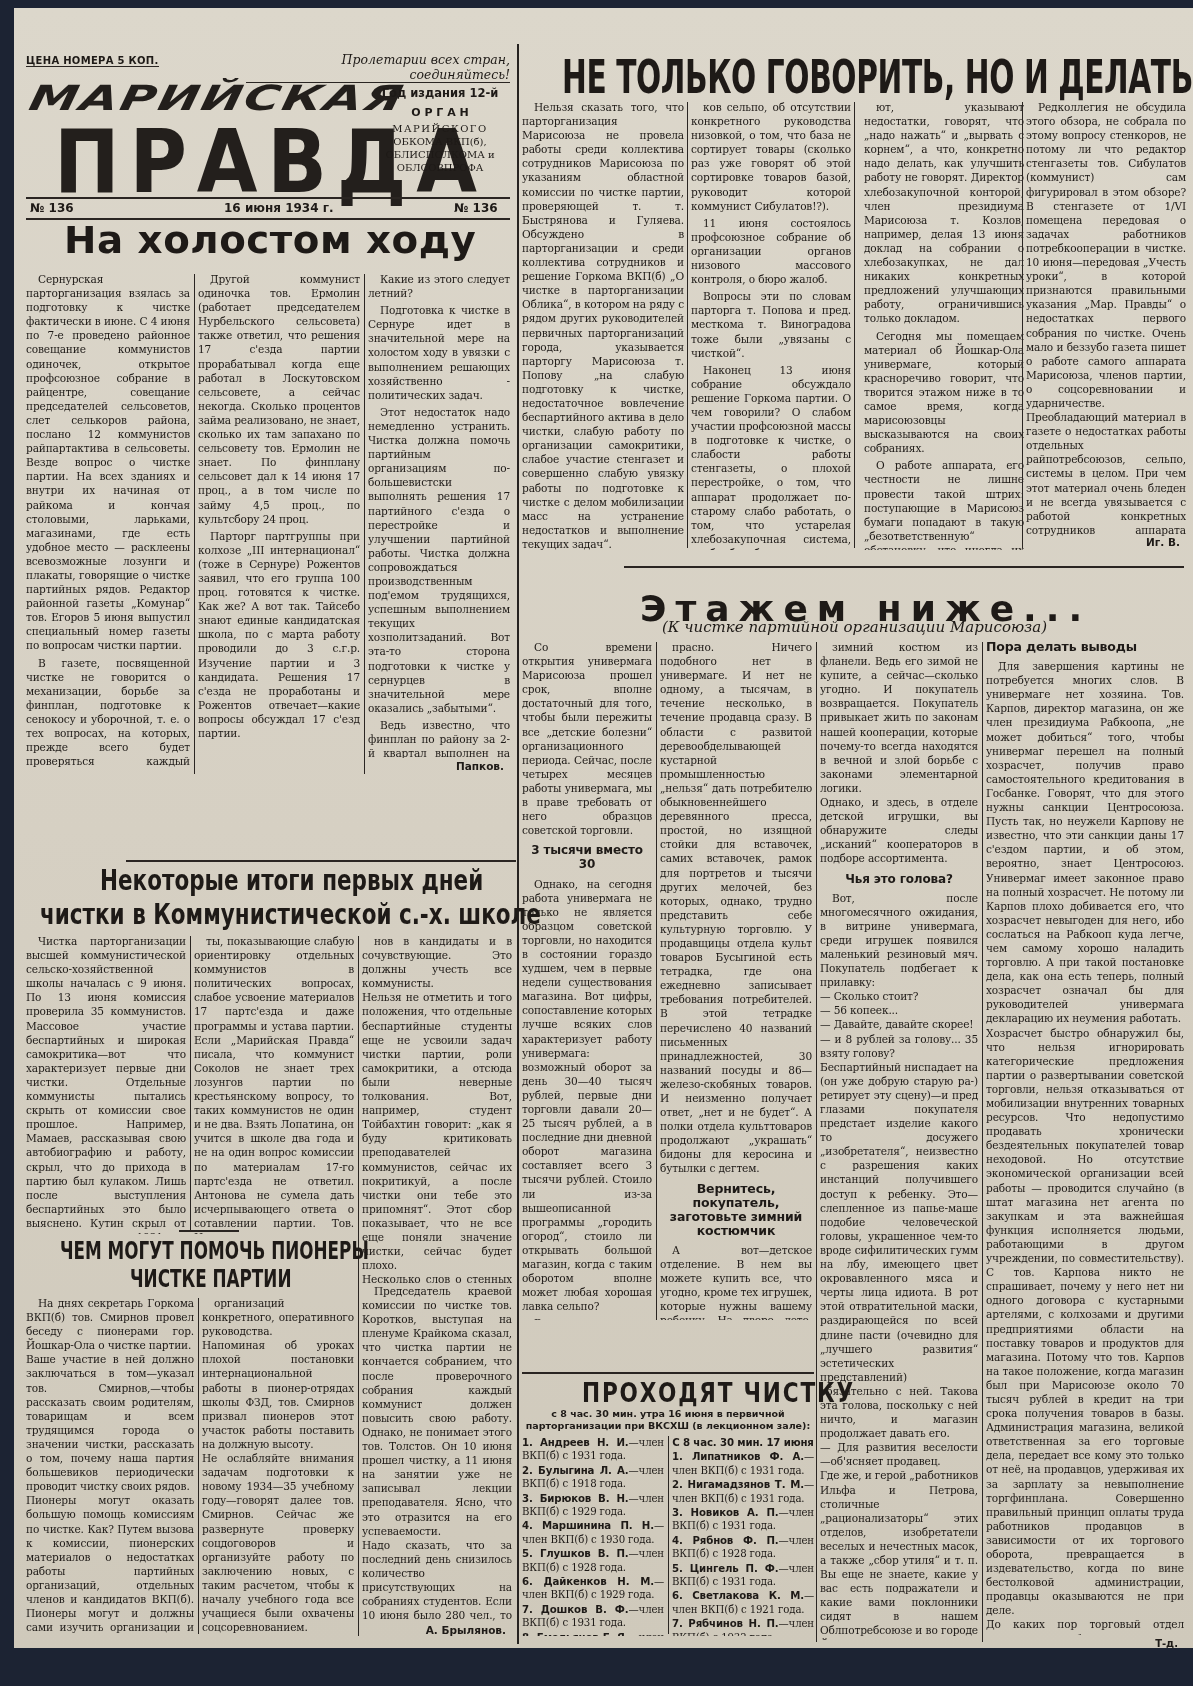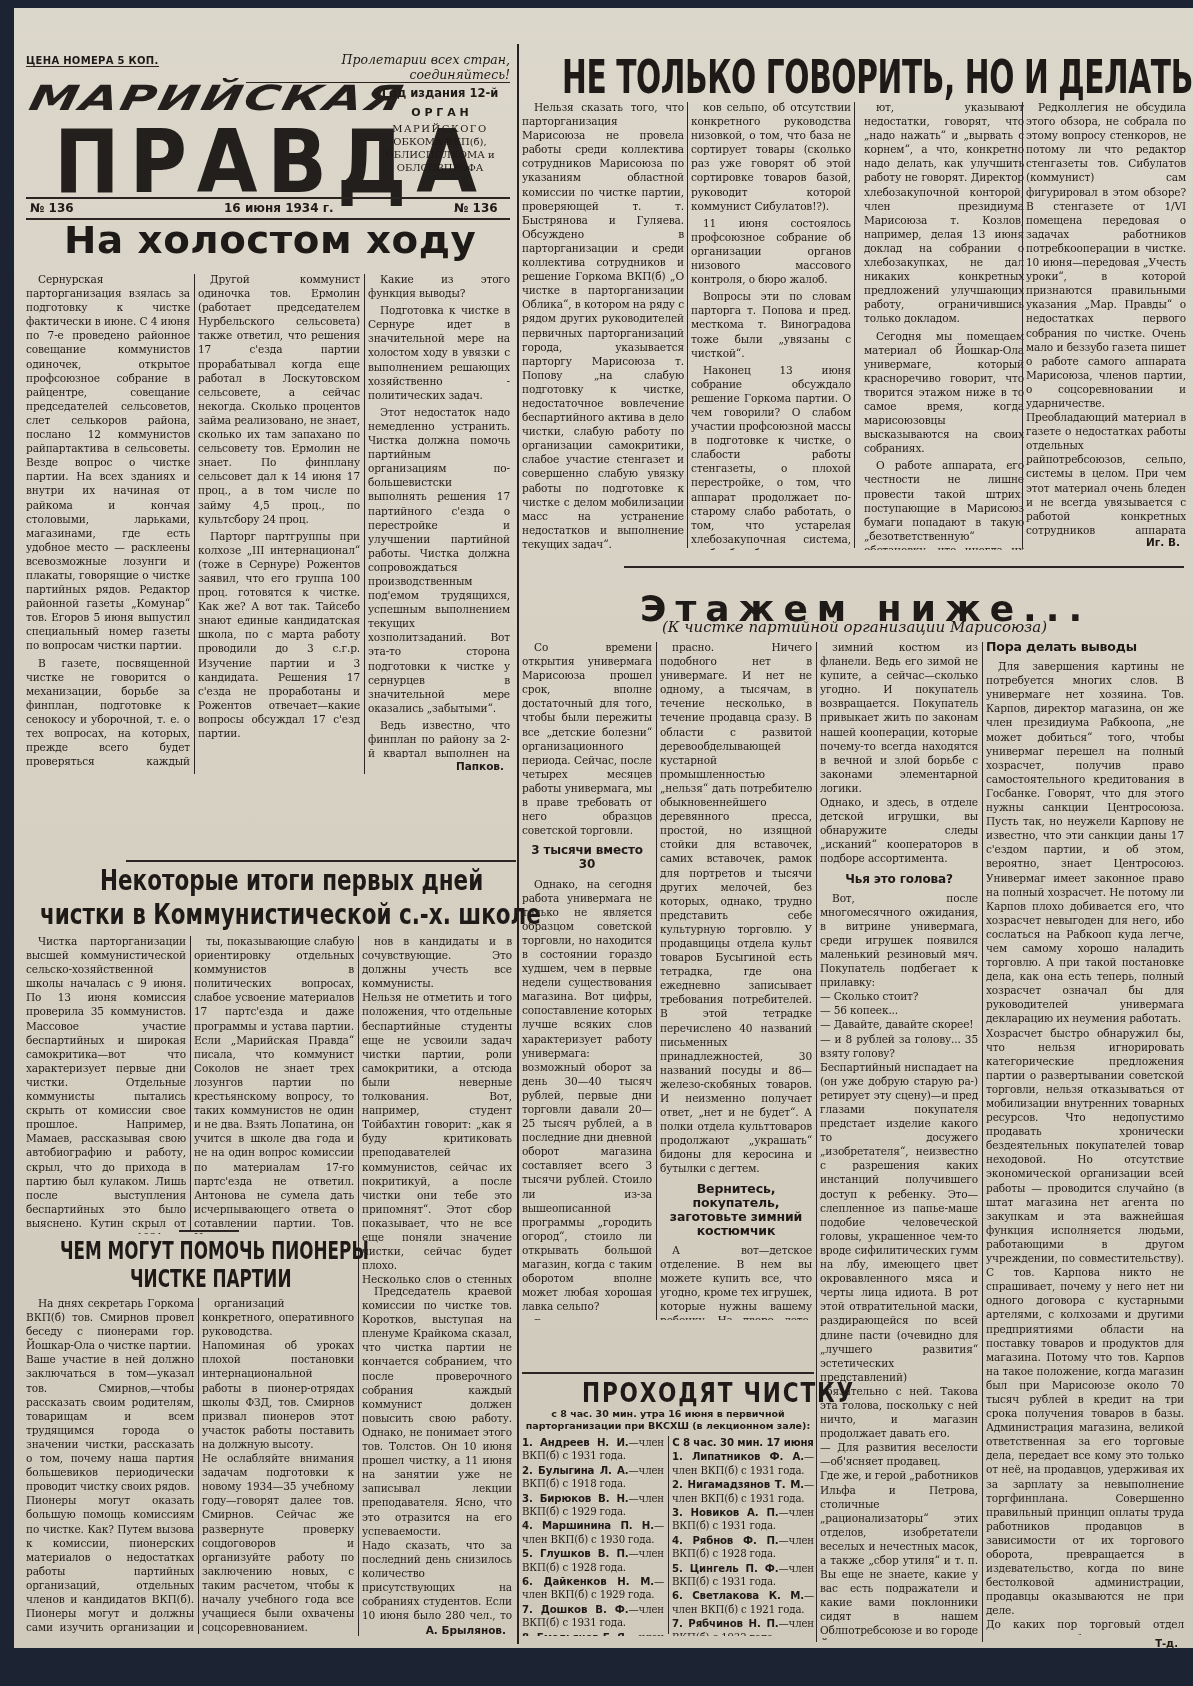--- a/index.html
+++ b/index.html
@@ -61,21 +61,21 @@
 
   </div>
   <div class="vrule" style="left:180px;top:266px;height:500px;"></div>
   <div class="col" style="left:184px;top:264px;width:162px;height:500px;overflow:hidden;">
     <p>Другой коммунист одиночка тов. Ермолин (работает председателем Нурбельского сельсовета) также ответил, что решения 17 с'езда партии прорабатывал когда еще работал в Лоскутовском сельсовете, а сейчас некогда. Сколько процентов займа реализовано, не знает, сколько их там запахано по сельсовету тов. Ермолин не знает. По финплану сельсовет дал к 14 июня 17 проц., а в том числе по займу 4,5 проц., по культсбору 24 проц.</p>
     <p>Парторг партгруппы при колхозе „III интернационал“ (тоже в Сернуре) Рожентов заявил, что его группа 100 проц. готовятся к чистке. Как же? А вот так. Тайсебо знают единые кандидатская школа, по с марта работу проводили до 3 с.г.р. Изучение партии и 3 кандидата. Решения 17 с'езда не проработаны и Рожентов отвечает—какие вопросы обсуждал 17 с'езд партии.</p>
 
   </div>
   <div class="vrule" style="left:350px;top:266px;height:500px;"></div>
   <div class="col" style="left:354px;top:264px;width:142px;height:486px;overflow:hidden;">
-    <p>Какие из этого функция выводы?</p>
+    <p>Какие из этого следует летний?</p>
     <p>Подготовка к чистке в Сернуре идет в значительной мере на холостом ходу в увязки с выполнением решающих хозяйственно - политических задач.</p>
     <p>Этот недостаток надо немедленно устранить. Чистка должна помочь партийным организациям по-большевистски выполнять решения 17 партийного с'езда о перестройке и улучшении партийной работы. Чистка должна сопровождаться производственным под'емом трудящихся, успешным выполнением текущих хозполитзаданий. Вот эта-то сторона подготовки к чистке у сернурцев в значительной мере оказались „забытыми“.</p>
     <p>Ведь известно, что финплан по району за 2-й квартал выполнен на 47 проц. Вспашка пара в колхозах идет медленно и сроки, установленные Обкомом не выдержаны. Не развернута в достаточной мере прополочная кампания, например, на совещании председателей сельсоветов 7 июня выяснилось, что в Лопатинском сельсовете совсем не приступили к прополке и сорняки яровые посевы заглушили. Слабо развертывается дорожное строительство. Случная кампания по району выполнена на 7 июня по конематкам лишь на 75 проц.</p>
 
   </div>
   <div class="abs sign" style="left:400px;top:752px;width:96px;font-size:10.5px;">Папков.</div>
 
   <div class="vrule" style="left:503px;top:36px;height:1600px;background:#262220;width:1.5px;"></div>
 
   <div class="abs condensed" style="left:548px;top:42px;font-size:38px;transform:scale(0.78,1.22);letter-spacing:-0.5px;">НЕ ТОЛЬКО ГОВОРИТЬ, НО И ДЕЛАТЬ</div>

